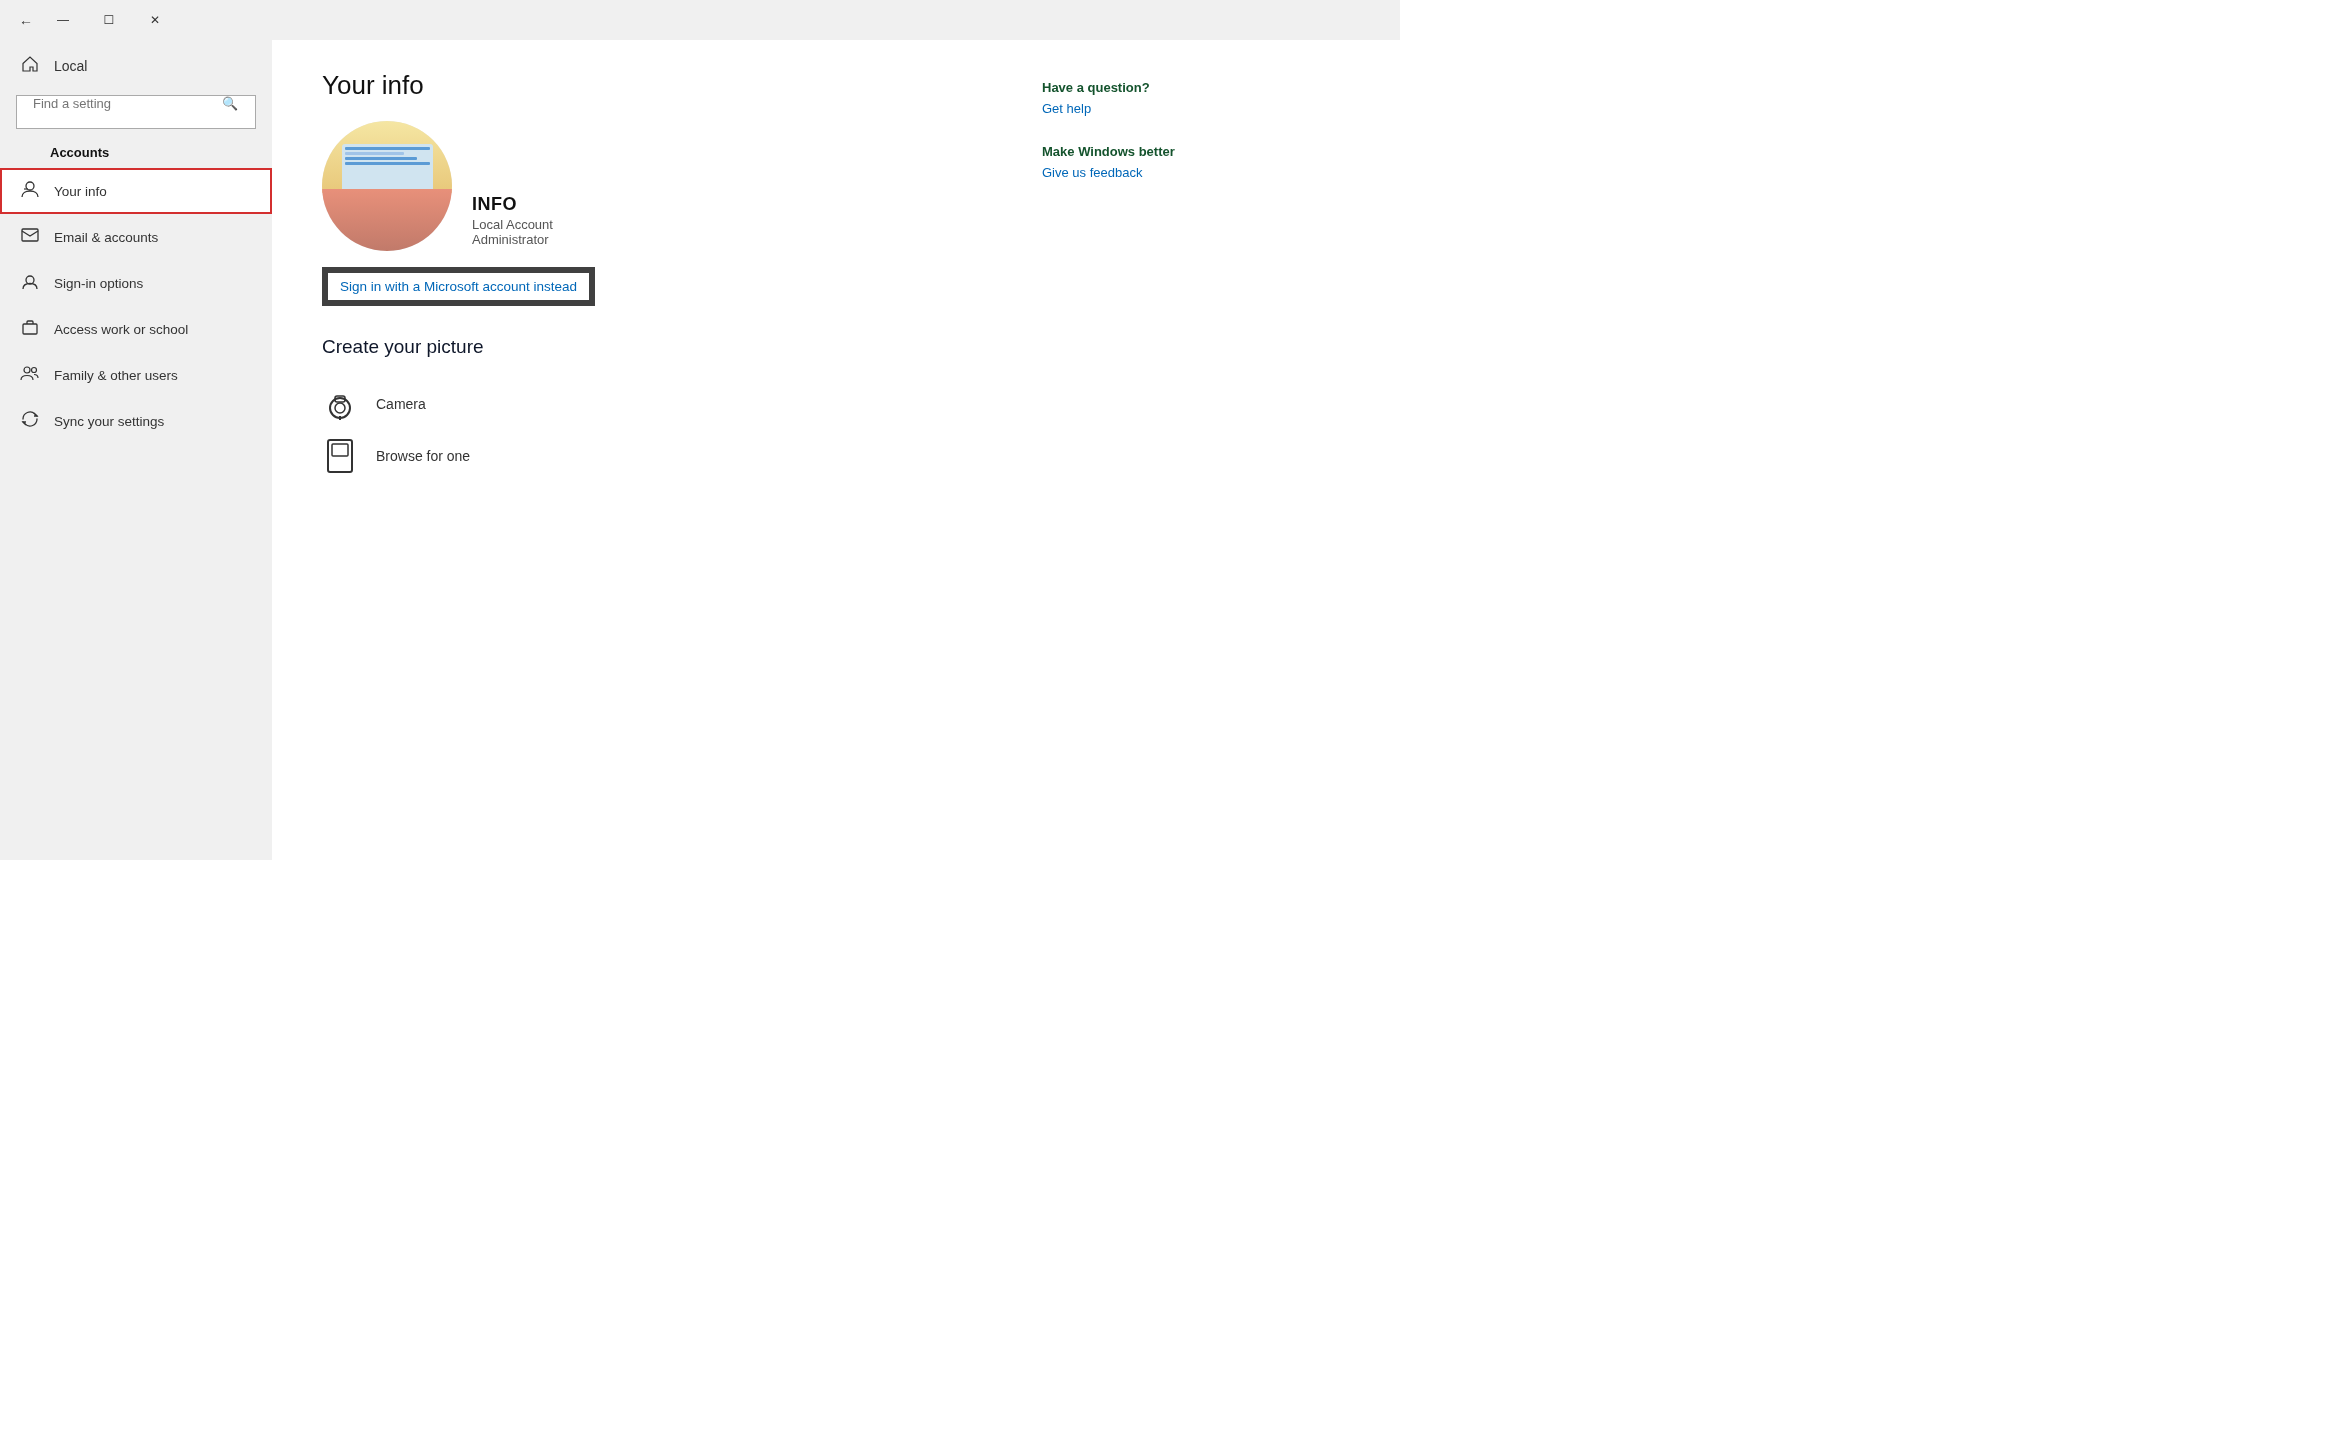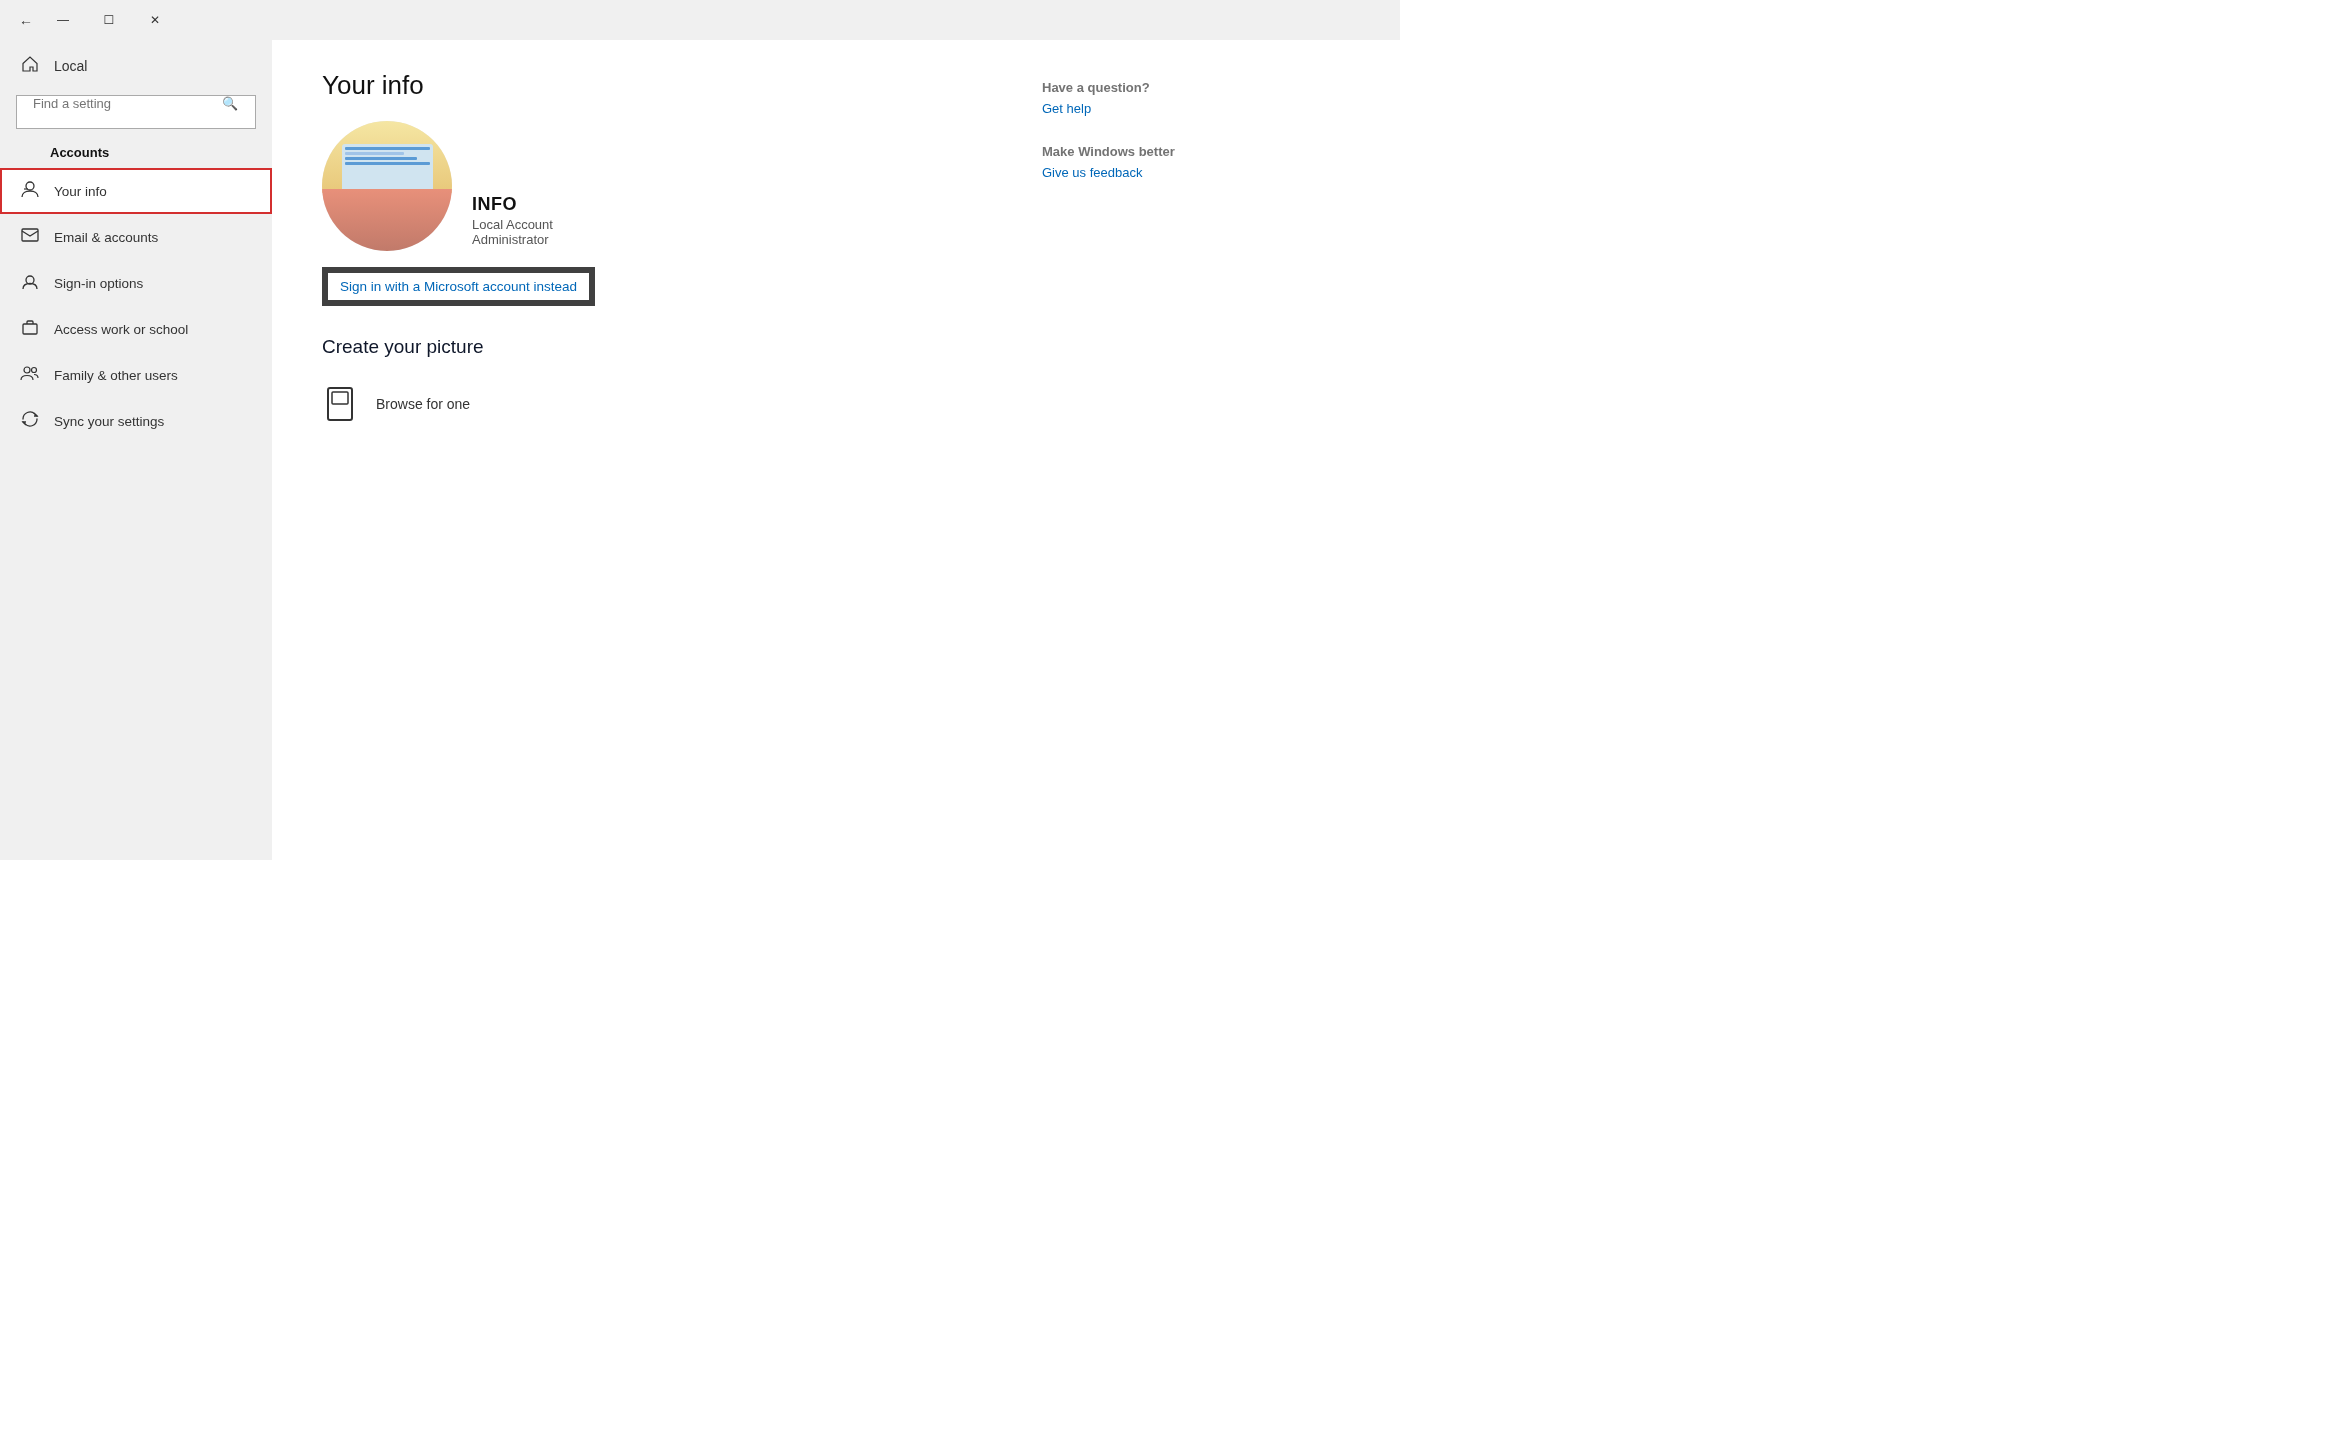--- a/index.html
+++ b/index.html
@@ -298,21 +298,21 @@
       color: #333;
     }
 
     
     .help-section {
       margin-bottom: 28px;
     }
     .help-heading {
       font-size: 13px;
       font-weight: 600;
-      color: #737373;
+      color: #14532d;
       margin-bottom: 6px;
     }
     .help-link {
       font-size: 13px;
       color: #0067b8;
       cursor: pointer;
       text-decoration: none;
       display: block;
     }
 
@@ -448,20 +448,31 @@
 
       
 
       
       <a class="sign-in-link">Sign in with a Microsoft account instead</a>
 
       
       <h2 class="section-subtitle">Create your picture</h2>
 
       
+      <div class="picture-option">
+        <div class="picture-icon">
+          <svg width="36" height="36" viewBox="0 0 36 36" fill="none" xmlns="http://www.w3.org/2000/svg">
+            <circle cx="18" cy="22" r="10" stroke="#333" stroke-width="2"></circle>
+            <circle cx="18" cy="22" r="5" stroke="#333" stroke-width="1.5"></circle>
+            <rect x="13" y="10" width="10" height="6" rx="2" stroke="#333" stroke-width="1.5"></rect>
+            <line x1="18" y1="30" x2="18" y2="34" stroke="#333" stroke-width="2"></line>
+          </svg>
+        </div>
+        <span class="picture-option-label">Camera</span>
+      </div>
 
       
       <div class="picture-option">
         <div class="picture-icon">
           <svg width="32" height="36" viewBox="0 0 32 36" fill="none" xmlns="http://www.w3.org/2000/svg">
             <rect x="4" y="2" width="24" height="32" rx="2" stroke="#333" stroke-width="2"></rect>
             <rect x="8" y="6" width="16" height="12" rx="1" stroke="#333" stroke-width="1.5"></rect>
           </svg>
         </div>
         <span class="picture-option-label">Browse for one</span>

